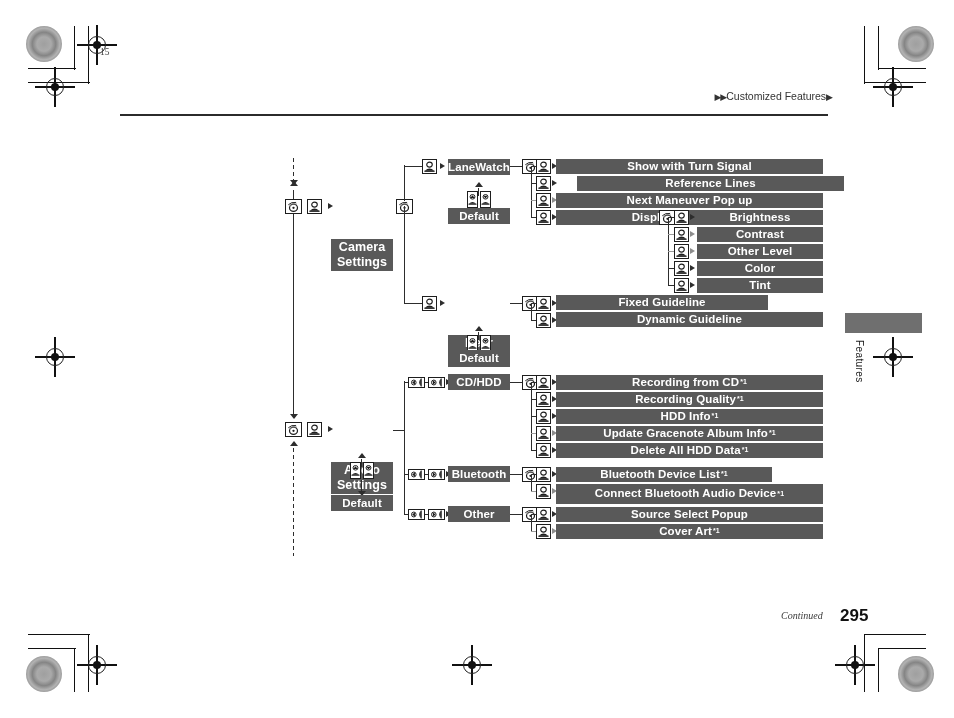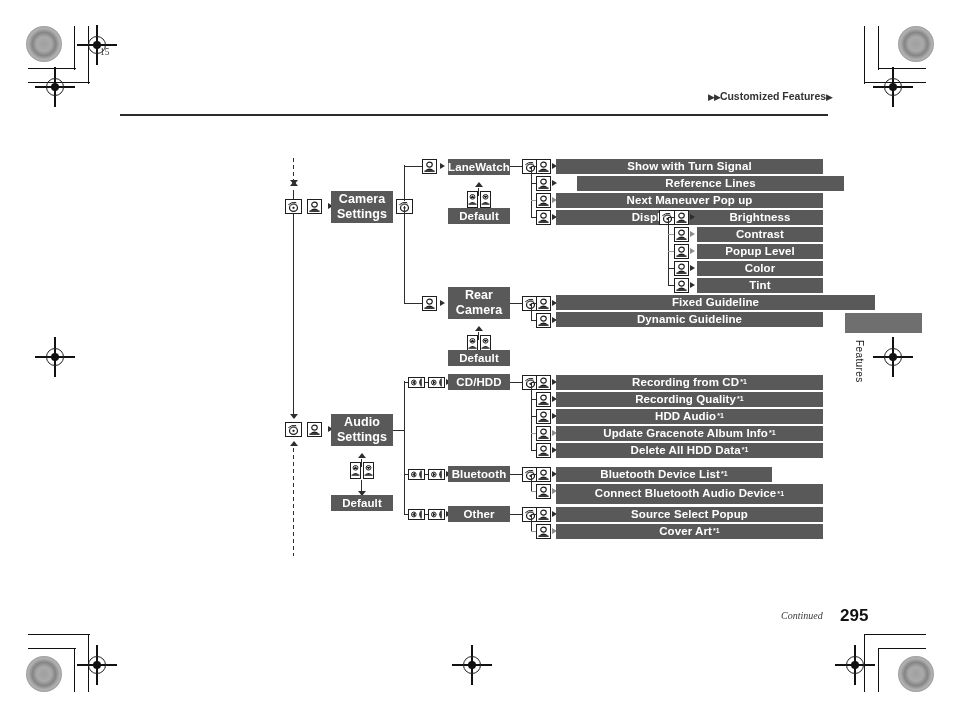--- a/index.html
+++ b/index.html
@@ -20,38 +20,38 @@
   .roundpatch{position:absolute;width:36px;height:36px;border-radius:50%;
      background:radial-gradient(circle at 50% 50%, #8e8e8e 0%, #9b9b9b 28%, #6f6f6f 46%, #a5a5a5 62%, #777 78%, #9a9a9a 100%);
      opacity:.85;}
   .cornerrule{position:absolute;background:#111;}
 
   
   .filestamp{position:absolute;left:122px;top:47px;font-size:9.5px;color:#2b2b2b;
      font-family:"Liberation Serif","DejaVu Serif",serif;letter-spacing:.3px;white-space:nowrap;}
   .cornerpage{position:absolute;left:100px;top:47px;font-size:9.5px;color:#444;
      font-family:"Liberation Serif","DejaVu Serif",serif;}
-  .runhead{position:absolute;right:122px;top:90px;font-size:10.5px;font-weight:bold;color:#333;white-space:nowrap;}
+  .runhead{position:absolute;right:122px;top:90px;font-size:10.5px;font-weight:normal;color:#333;white-space:nowrap;}
   .runhead .tri{font-size:9px;letter-spacing:-1px;}
   .headrule{position:absolute;left:120px;top:114px;width:708px;height:1.6px;background:#2b2b2b;}
 
   .tabmark{position:absolute;left:845px;top:313px;width:77px;height:20px;background:#6f6f6f;}
   .tabtext{position:absolute;left:845px;top:340px;width:20px;height:70px;font-size:10px;color:#1a1a1a;
      writing-mode:vertical-rl;text-orientation:mixed;letter-spacing:.4px;}
 
   .footnote{position:absolute;left:130px;top:585px;font-size:11px;color:#1a1a1a;}
   .continued{position:absolute;left:781px;top:610px;font-size:10px;font-style:italic;color:#3a3a3a;
      font-family:"Liberation Serif","DejaVu Serif",serif;}
   .pageno{position:absolute;left:840px;top:606px;font-size:17px;font-weight:bold;color:#111;}
 
   
   .node{position:absolute;background:#595959;color:#fff;font-weight:bold;
      display:flex;align-items:center;justify-content:center;text-align:center;
      font-size:11px;line-height:13px;box-sizing:border-box;letter-spacing:.1px;}
-  .node.big{font-size:12.5px;line-height:15px;}
+  .node.big{font-size:12.5px;line-height:15px;margin-top:48px;}
   .node.wide{font-size:11.5px;}
   .node sup{font-size:7px;font-weight:bold;vertical-align:super;line-height:0;margin-left:1px;}
 
   .ln{position:absolute;background:#2d2d2d;}
   .ln.h{height:1.3px;}
   .ln.v{width:1.3px;}
   .ln.grey{background:#9a9a9a;}
   .dash{position:absolute;width:1.3px;
      background-image:linear-gradient(#2d2d2d 55%,rgba(0,0,0,0) 0);
      background-size:1.3px 7px;background-repeat:repeat-y;}
@@ -334,21 +334,21 @@
       <div class="ln h grey" style="left:668px;top:251px;width:6px;"></div>
       <div class="ico enter" style="left:674px;top:243.5px;">
         <svg viewBox="0 0 15 15">
           <ellipse cx="7.5" cy="5.3" rx="3.2" ry="2.9" fill="none" stroke="#1e1e1e" stroke-width="1.3"></ellipse>
           <path d="M2.2 12.4 Q7.5 7.4 12.8 12.4 Z" fill="#1e1e1e"></path>
           <rect x="1.6" y="12.2" width="11.8" height="1.5" fill="#1e1e1e"></rect>
         </svg>
       </div>
       <div class="arrow-r grey" style="left:690px;top:247.9px;"></div>
       <div class="node wide" style="left:697px;top:243.5px;width:126px;height:15px;">
-        <span>Popup Level</span>
+        <span>Other Level</span>
       </div>
       <div class="ln h" style="left:668px;top:268px;width:6px;"></div>
       <div class="ico enter" style="left:674px;top:260.5px;">
         <svg viewBox="0 0 15 15">
           <ellipse cx="7.5" cy="5.3" rx="3.2" ry="2.9" fill="none" stroke="#1e1e1e" stroke-width="1.3"></ellipse>
           <path d="M2.2 12.4 Q7.5 7.4 12.8 12.4 Z" fill="#1e1e1e"></path>
           <rect x="1.6" y="12.2" width="11.8" height="1.5" fill="#1e1e1e"></rect>
         </svg>
       </div>
       <div class="arrow-r" style="left:690px;top:264.9px;"></div>
@@ -415,21 +415,21 @@
       <div class="ln v" style="left:531px;top:303px;height:17px;"></div>
       <div class="ln h" style="left:531px;top:303px;width:5px;"></div>
       <div class="ico enter" style="left:536px;top:296px;">
         <svg viewBox="0 0 15 15">
           <ellipse cx="7.5" cy="5.3" rx="3.2" ry="2.9" fill="none" stroke="#1e1e1e" stroke-width="1.3"></ellipse>
           <path d="M2.2 12.4 Q7.5 7.4 12.8 12.4 Z" fill="#1e1e1e"></path>
           <rect x="1.6" y="12.2" width="11.8" height="1.5" fill="#1e1e1e"></rect>
         </svg>
       </div>
       <div class="arrow-r" style="left:552px;top:299.9px;"></div>
-      <div class="node wide" style="left:556px;top:295px;width:319px;height:15px;">
+      <div class="node wide" style="left:556px;top:295px;width:212px;height:15px;">
         <span>Fixed Guideline</span>
       </div>
       <div class="ln h" style="left:531px;top:320px;width:5px;"></div>
       <div class="ico enter" style="left:536px;top:312.5px;">
         <svg viewBox="0 0 15 15">
           <ellipse cx="7.5" cy="5.3" rx="3.2" ry="2.9" fill="none" stroke="#1e1e1e" stroke-width="1.3"></ellipse>
           <path d="M2.2 12.4 Q7.5 7.4 12.8 12.4 Z" fill="#1e1e1e"></path>
           <rect x="1.6" y="12.2" width="11.8" height="1.5" fill="#1e1e1e"></rect>
         </svg>
       </div>
@@ -543,21 +543,21 @@
       <div class="ln h" style="left:531px;top:416px;width:5px;"></div>
       <div class="ico enter" style="left:536px;top:408.5px;">
         <svg viewBox="0 0 15 15">
           <ellipse cx="7.5" cy="5.3" rx="3.2" ry="2.9" fill="none" stroke="#1e1e1e" stroke-width="1.3"></ellipse>
           <path d="M2.2 12.4 Q7.5 7.4 12.8 12.4 Z" fill="#1e1e1e"></path>
           <rect x="1.6" y="12.2" width="11.8" height="1.5" fill="#1e1e1e"></rect>
         </svg>
       </div>
       <div class="arrow-r" style="left:552px;top:412.9px;"></div>
       <div class="node wide" style="left:556px;top:408.5px;width:267px;height:15px;">
-        <span>HDD Audio</span>
+        <span>HDD Info</span>
         <sup>*1</sup>
       </div>
       <div class="ln h grey" style="left:531px;top:433px;width:5px;"></div>
       <div class="ico enter" style="left:536px;top:425.5px;">
         <svg viewBox="0 0 15 15">
           <ellipse cx="7.5" cy="5.3" rx="3.2" ry="2.9" fill="none" stroke="#1e1e1e" stroke-width="1.3"></ellipse>
           <path d="M2.2 12.4 Q7.5 7.4 12.8 12.4 Z" fill="#1e1e1e"></path>
           <rect x="1.6" y="12.2" width="11.8" height="1.5" fill="#1e1e1e"></rect>
         </svg>
       </div>

